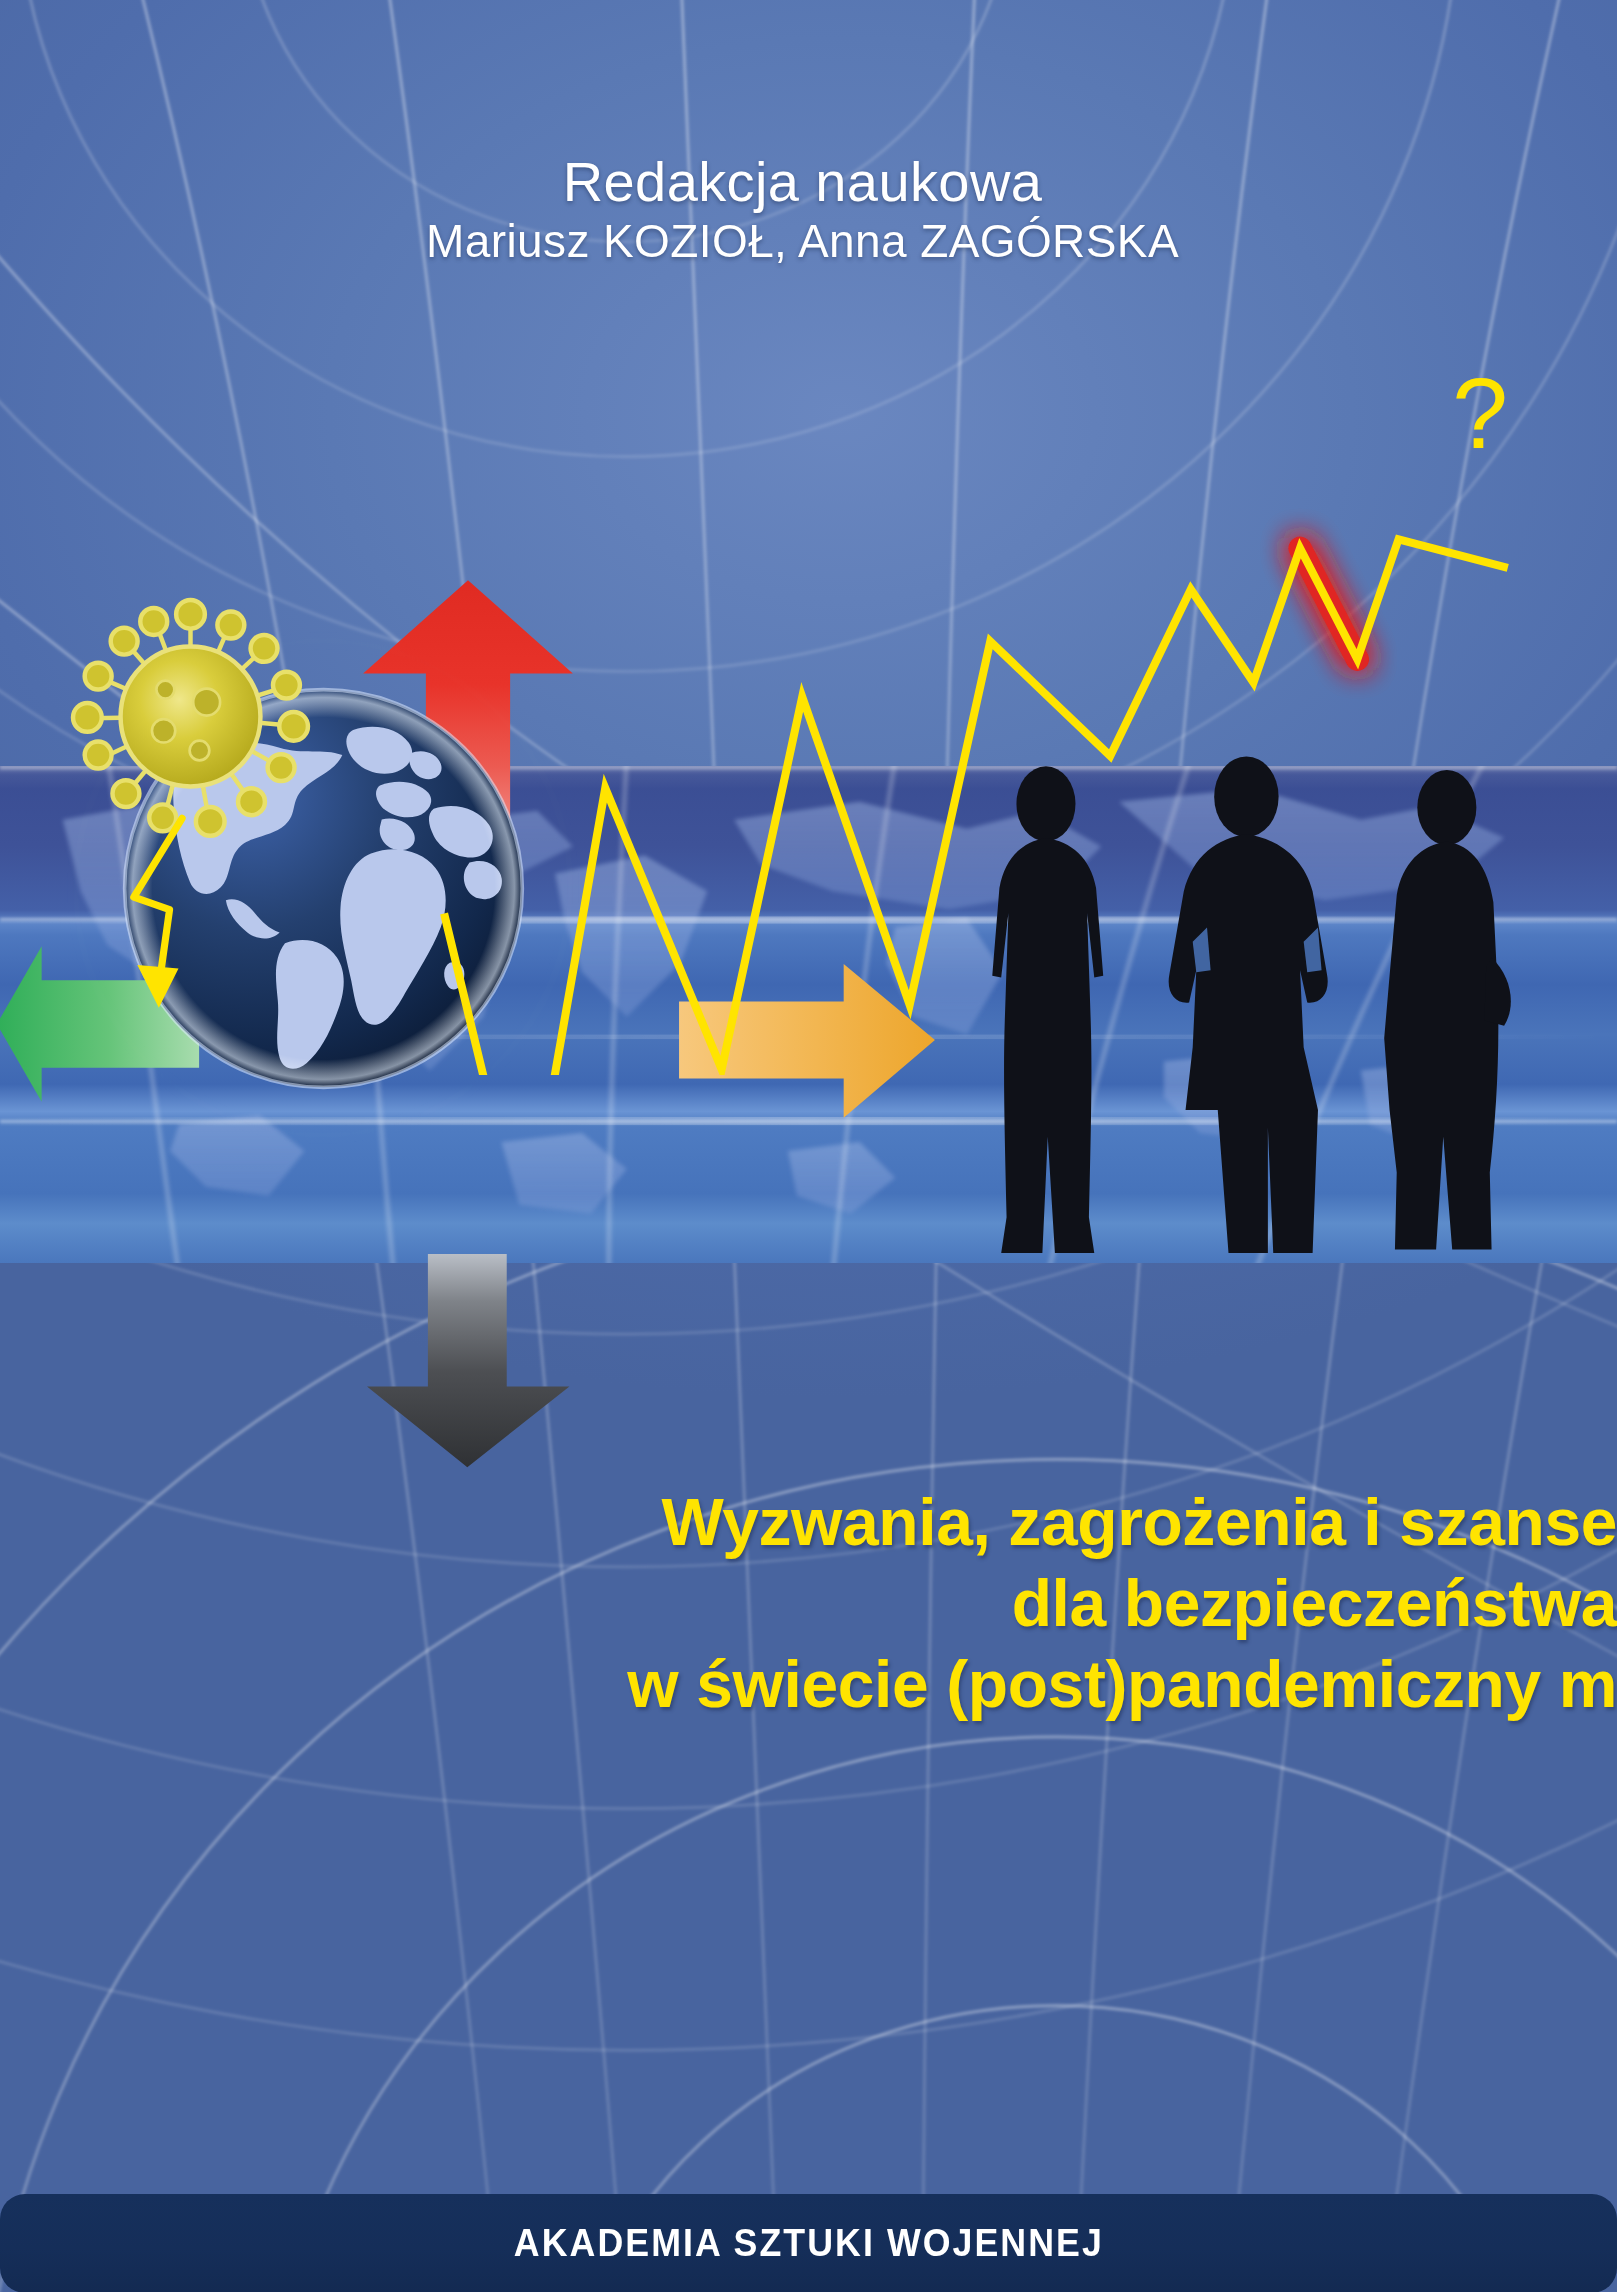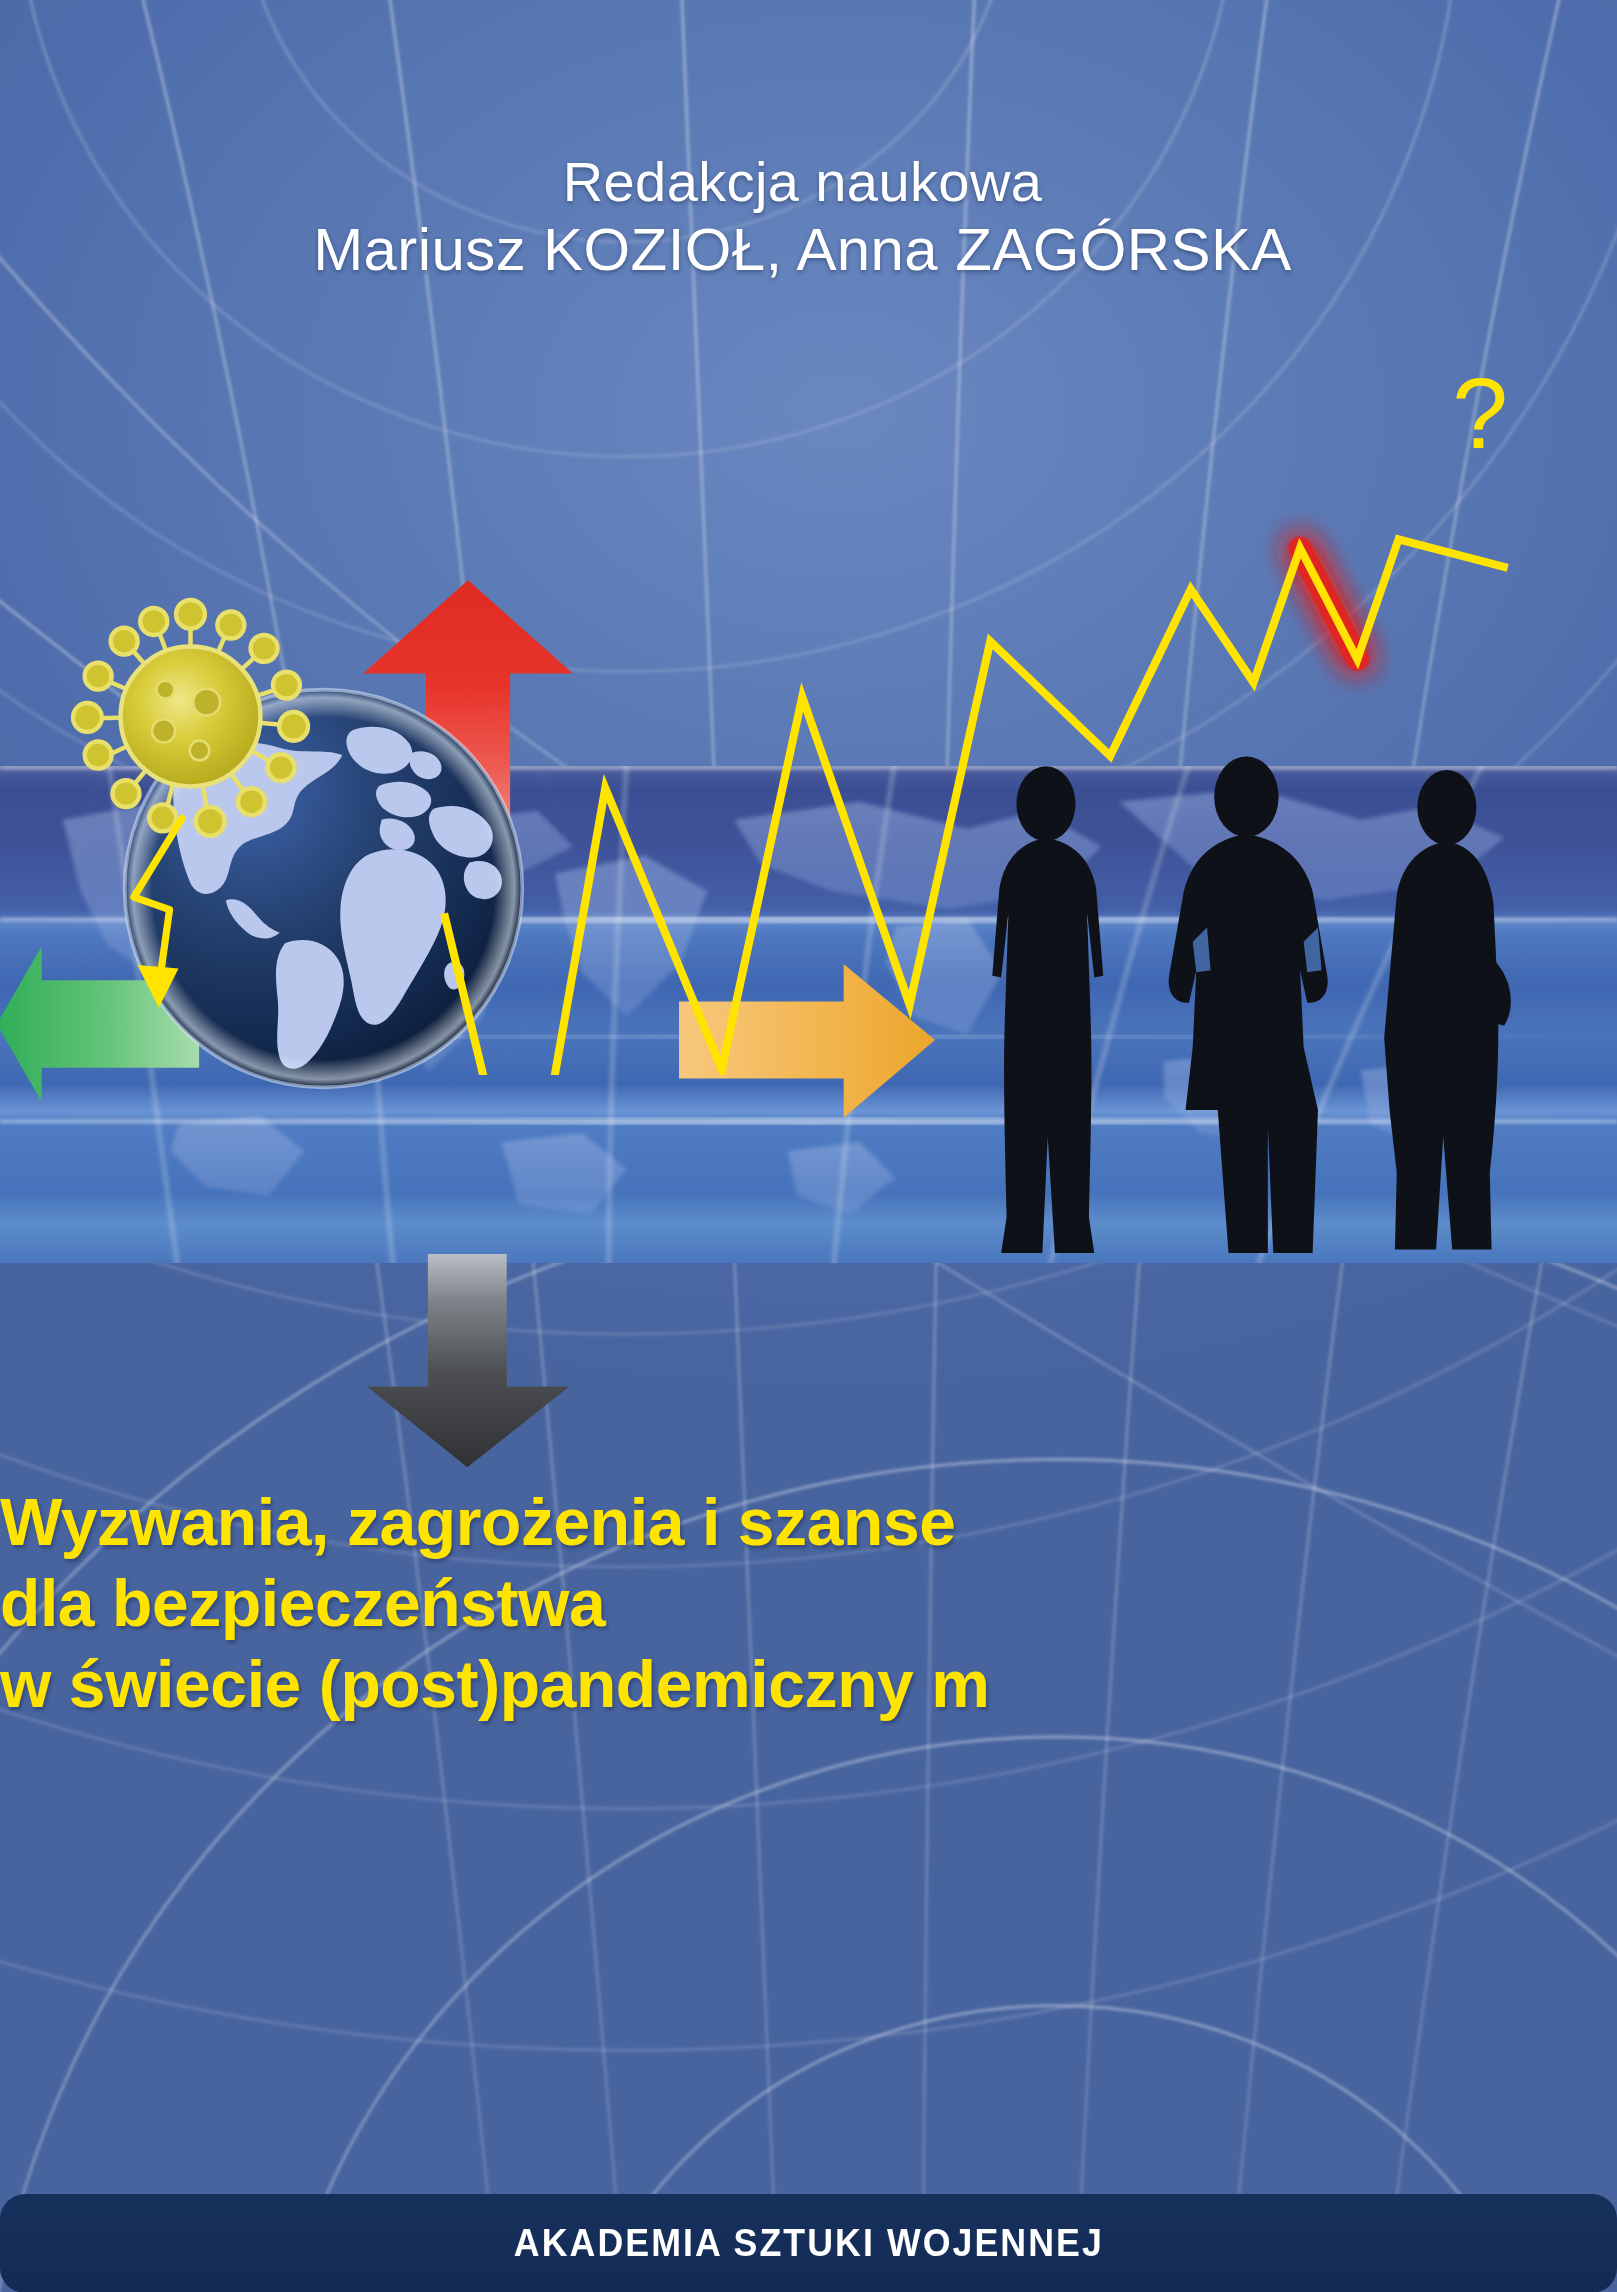--- a/index.html
+++ b/index.html
@@ -76,27 +76,27 @@
     top:150px;
     text-align:center;
     color:#ffffff;
     font-size:56px;
     line-height:1.16;
     font-weight:400;
     letter-spacing:0.4px;
     text-shadow:0 1.8px 4.5px rgba(20,35,70,.45);
   }
   .editors .ed-line{display:block;white-space:nowrap;}
-  .editors .ed-line.names{font-size:60px;}
+  .editors .ed-line.names{font-size:46px;}
 
   .title{
     position:absolute;
     left:0;right:0;
     top:1482px;
-    text-align:left;
+    text-align:right;
     color:#ffe400;
     font-size:66px;
     font-weight:bold;
     line-height:1.23;
     letter-spacing:-0.4px;
     text-shadow:1.8px 2.7px 3.6px rgba(25,40,80,.45);
   }
   .title .t-line{display:block;white-space:nowrap;}
 
   .publisher-bar{

